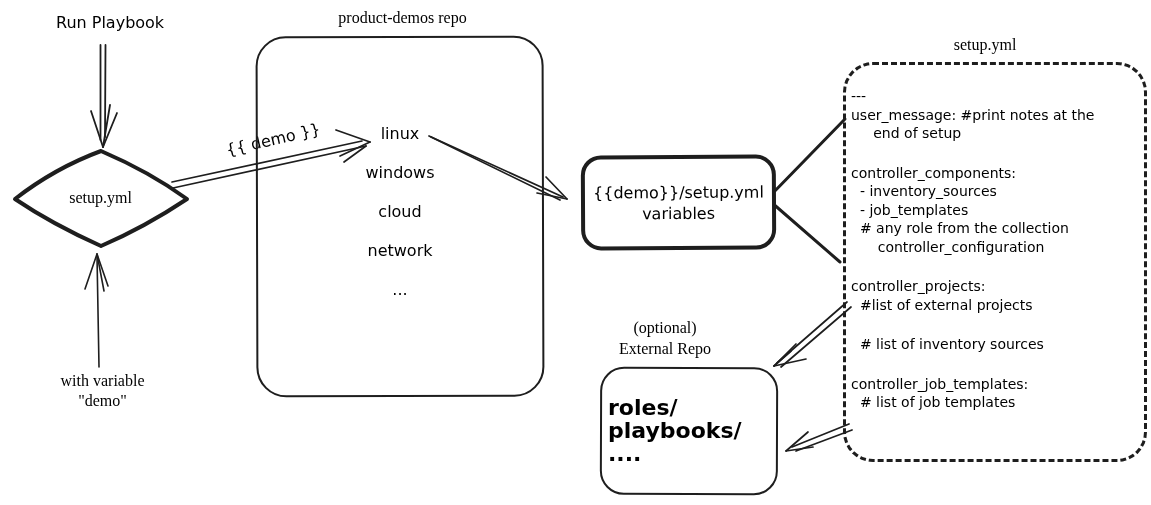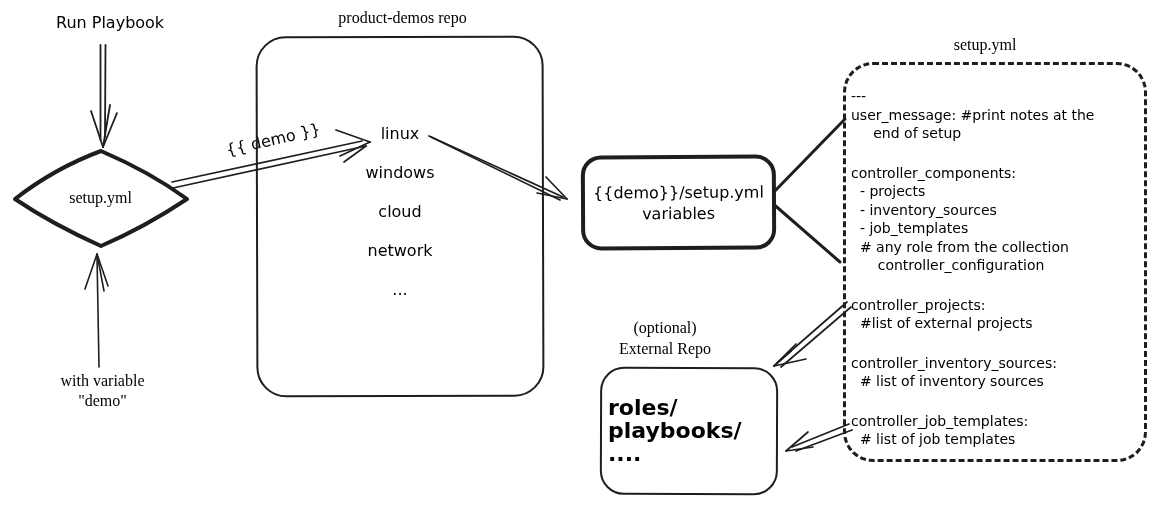--- a/index.html
+++ b/index.html
@@ -136,30 +136,28 @@
   </div>
 
   <div class="lbl t17 center" style="left:905px;top:35px;width:160px;">setup.yml</div>
   <div class="setup-box"></div>
   <div class="yaml">
     <div class="yline">---</div>
     <div class="yline">user_message: #print notes at the</div>
     <div class="yline">     end of setup</div>
     <div class="ygap"></div>
     <div class="yline">controller_components:</div>
-    <div class="yline">  - projects</div>
     <div class="yline">  - inventory_sources</div>
     <div class="yline">  - job_templates</div>
     <div class="yline">  # any role from the collection</div>
     <div class="yline">      controller_configuration</div>
     <div class="ygap"></div>
     <div class="yline">controller_projects:</div>
     <div class="yline">  #list of external projects</div>
     <div class="ygap"></div>
-    <div class="yline">controller_inventory_sources:</div>
     <div class="yline">  # list of inventory sources</div>
     <div class="ygap"></div>
     <div class="yline">controller_job_templates:</div>
     <div class="yline">  # list of job templates</div>
   </div>
 
   <div class="lbl t17 center" style="left:590px;top:318px;width:150px;">(optional)</div>
   <div class="lbl t17 center" style="left:585px;top:339px;width:160px;">External Repo</div>
   <div class="ext-box"></div>
   <div class="ext-items">

